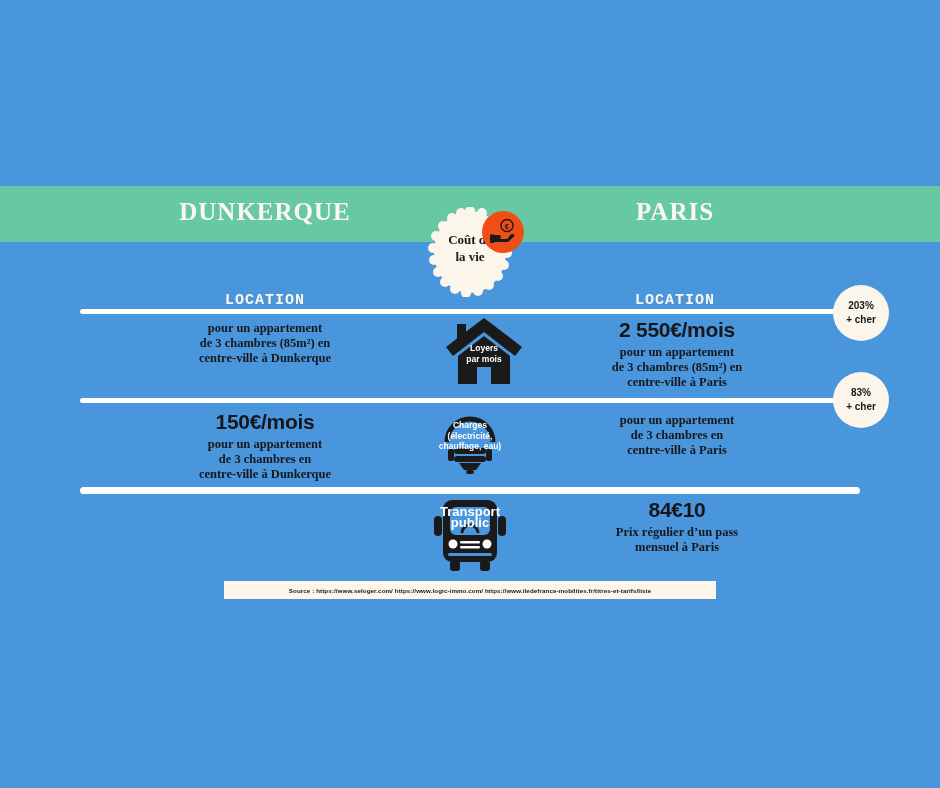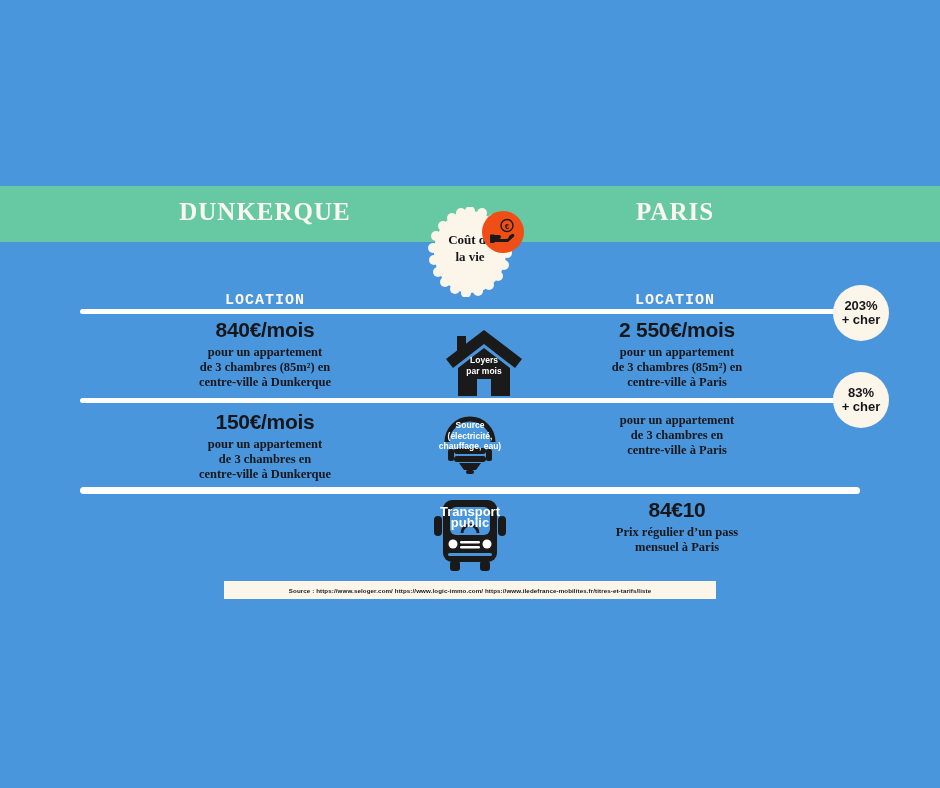--- a/index.html
+++ b/index.html
@@ -93,21 +93,21 @@
   }
   .desc div { white-space:nowrap; }
 
   .amount-plain {
     font-family:"Liberation Sans", sans-serif;
     font-weight:bold; font-size:20px; color:#17171b;
   }
 
   
   .icon-center { position:absolute; left:0; width:940px; text-align:center; }
-  .icon-house { top:326px;padding-left:28px; }
+  .icon-house { top:314px;padding-left:28px; }
   .icon-bulb  { top:408px; }
   .icon-bus   { top:498px; }
 
   .icon-wrap { position:relative; display:inline-block; }
 
   .icon-overlay-text {
     position:absolute; left:0; width:100%;
     text-align:center; color:#ffffff;
     font-family:"Liberation Sans", sans-serif;
     font-weight:bold; pointer-events:none;
@@ -116,21 +116,21 @@
   .bulb-text  { top:12px; font-size:8.5px; line-height:10.5px; width:104px; left:-10px; }
   .bus-text   { top:8px; font-size:13px; line-height:11px; }
 
   
   .pct-badge {
     position:absolute; border-radius:50%;
     background:#fbf5ea;
     display:flex; flex-direction:column;
     align-items:center; justify-content:center;
     font-family:"Liberation Sans", sans-serif;
-    font-weight:bold; font-size:13px; line-height:14px;
+    font-weight:bold; font-size:10px; line-height:14px;
     color:#17171b;
   }
   .pct-1 { left:833px; top:285px; width:56px; height:56px; }
   .pct-2 { left:833px; top:372px; width:56px; height:56px; }
 
   
   .source-bar {
     position:absolute; left:224px; top:581px; width:492px; height:18px;
     background:#fbf5ea;
     display:flex; align-items:center; justify-content:center;
@@ -196,21 +196,20 @@
 
   <div class="section-label left">LOCATION</div>
   <div class="section-label right">LOCATION</div>
 
   <div class="rule rule-1"></div>
   <div class="rule rule-2"></div>
   <div class="rule rule-3"></div>
 
   <div class="row row-1">
     <div class="col col-left">
-      <div class="amount">840€/mois</div>
       <div class="desc">
         <div>pour un appartement</div>
         <div>de 3 chambres (85m²) en</div>
         <div>centre-ville à Dunkerque</div>
       </div>
     </div>
     <div class="col col-right">
       <div class="amount">2 550€/mois</div>
       <div class="desc">
         <div>pour un appartement</div>
@@ -263,21 +262,21 @@
       <svg width="84" height="68" viewBox="0 0 84 68">
         <path d="M19 34 A23 23 0 0 1 65 34" fill="none" stroke="#1a1a1a" stroke-width="5"></path>
         <rect x="26" y="40" width="32" height="6" rx="3" fill="#1a1a1a"></rect>
         <rect x="26" y="48" width="32" height="6" rx="3" fill="#1a1a1a"></rect>
         <path d="M31 55 h22 l-5 7 h-12 z" fill="#1a1a1a"></path>
         <rect x="38" y="62" width="8" height="4" rx="2" fill="#1a1a1a"></rect>
         <rect x="20" y="41" width="6" height="12" rx="2" fill="#1a1a1a"></rect>
         <rect x="58" y="41" width="6" height="12" rx="2" fill="#1a1a1a"></rect>
       </svg>
       <div class="icon-overlay-text bulb-text">
-        <div>Source</div>
+        <div>Charges</div>
         <div>(électricité,</div>
         <div>chauffage, eau)</div>
       </div>
     </div>
   </div>
 
   <div class="pct-badge pct-2">
     <div>83%</div>
     <div>+ cher</div>
   </div>

